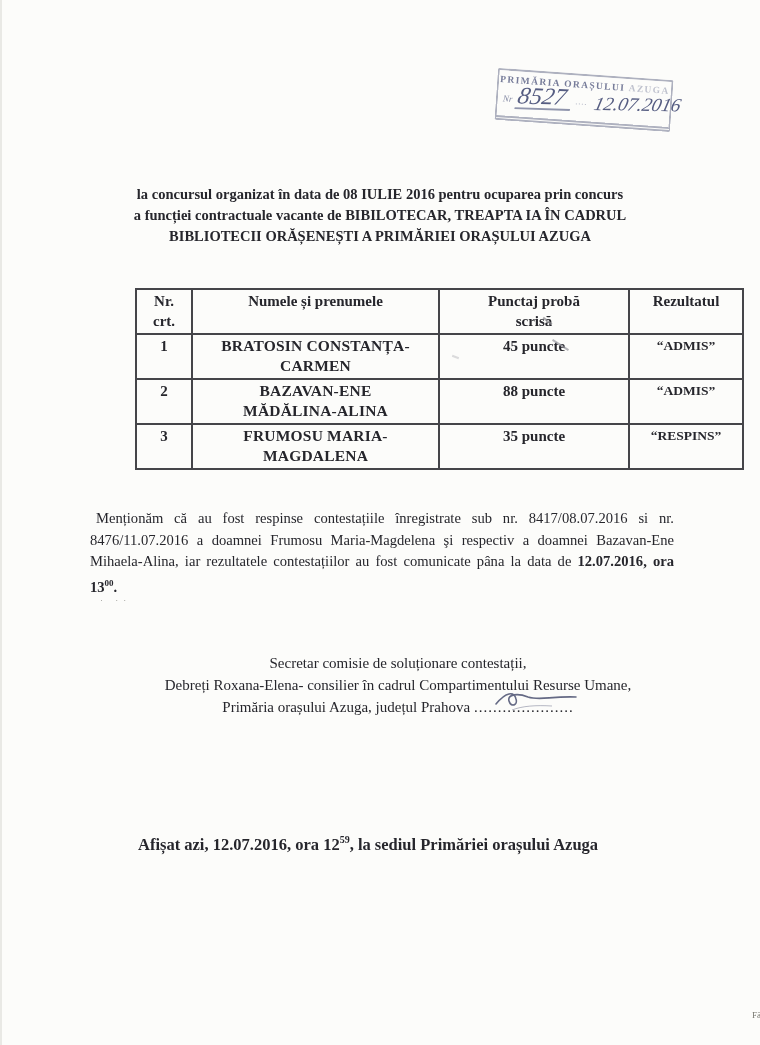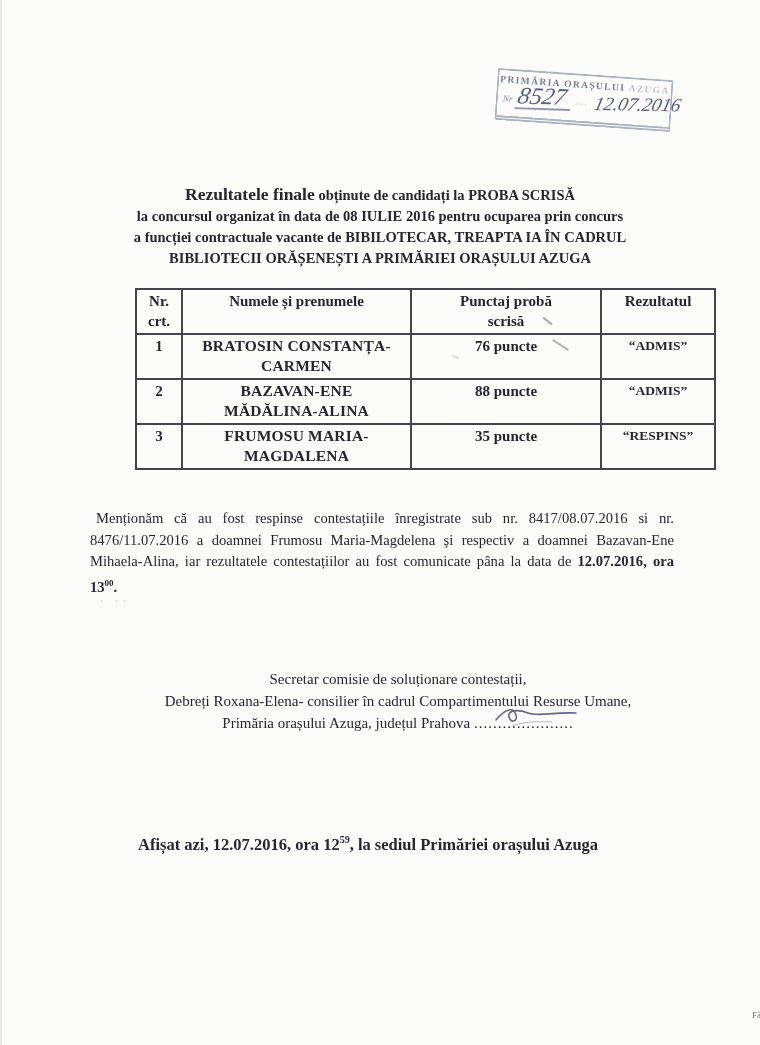--- a/index.html
+++ b/index.html
@@ -53,41 +53,41 @@
   
   .doc-table {
     position:absolute; top:288px; left:135px; width:541px;
     border-collapse:collapse; table-layout:fixed;
     font-size:15px; font-weight:bold; text-align:center;
   }
   .doc-table td, .doc-table th {
     border:2px solid #454549; vertical-align:top; padding:1px 3px 2px 3px;
     line-height:20px;
   }
-  .col-nr { width:46px; }
-  .col-name { width:229px;margin-left:24px; }
+  .col-nr { width:56px; }
+  .col-name { width:247px;margin-left:24px; }
   .col-score { width:190px; }
   .col-result { width:114px; }
   .cell-line { display:block; }
   .name-cell span { display:block; font-size:15.5px; letter-spacing:.2px; }
   .result-cell { font-weight:bold; font-size:13.5px; padding-top:3px; }
   .doc-table tr { height:44px; }
 
   
   .para {
     position:absolute; top:492px; left:90px; width:584px;
     font-size:14.6px; line-height:21.6px; text-align:justify;
     text-indent:6px;
     margin-top:16px;
   }
   .para b sup { font-size:9px; }
 
   
   .sig {
-    position:absolute; top:668px; left:128px; width:540px;
+    position:absolute; top:652px; left:128px; width:540px;
     text-align:center; font-size:15px; line-height:22px;
   }
   .sig-line3-wrap { position:relative; display:inline-block;text-align:right; }
   .sig-dots { letter-spacing:1px; }
   .sig-squiggle {
     position:absolute; right:-6px; top:-8px; width:88px; height:28px;
     pointer-events:none;
   }
 
   
@@ -123,23 +123,20 @@
     </div>
     <div class="stamp-hand">
       <span class="stamp-nr">Nr</span>
       <span class="stamp-num">8527</span>
       <span class="stamp-dots">····</span>
       <span class="stamp-date">12.07.2016</span>
     </div>
   </div>
 
   <div class="title">
-    <div>
-      <span class="lead">Rezultatele finale</span><span> obținute de candidați la PROBA SCRISĂ</span>
-    </div>
     <div>la concursul organizat în data de 08 IULIE 2016 pentru ocuparea prin concurs</div>
     <div>a funcției contractuale vacante de BIBILOTECAR, TREAPTA IA ÎN CADRUL</div>
     <div>BIBLIOTECII ORĂȘENEȘTI A PRIMĂRIEI ORAȘULUI AZUGA</div>
   </div>
 
   <table class="doc-table">
     <tbody>
         <tr>
       <th class="col-nr">
         <span class="cell-line">Nr.</span>
@@ -151,21 +148,21 @@
         <span class="cell-line">scrisă</span>
       </th>
       <th class="col-result">Rezultatul</th>
     </tr>
     <tr>
       <td>1</td>
       <td class="name-cell">
         <span>BRATOSIN CONSTANȚA-</span>
         <span>CARMEN</span>
       </td>
-      <td>76 puncte</td>
+      <td>45 puncte</td>
       <td class="result-cell">“ADMIS”</td>
     </tr>
     <tr>
       <td>2</td>
       <td class="name-cell">
         <span>BAZAVAN-ENE</span>
         <span>MĂDĂLINA-ALINA</span>
       </td>
       <td>88 puncte</td>
       <td class="result-cell">“ADMIS”</td>

